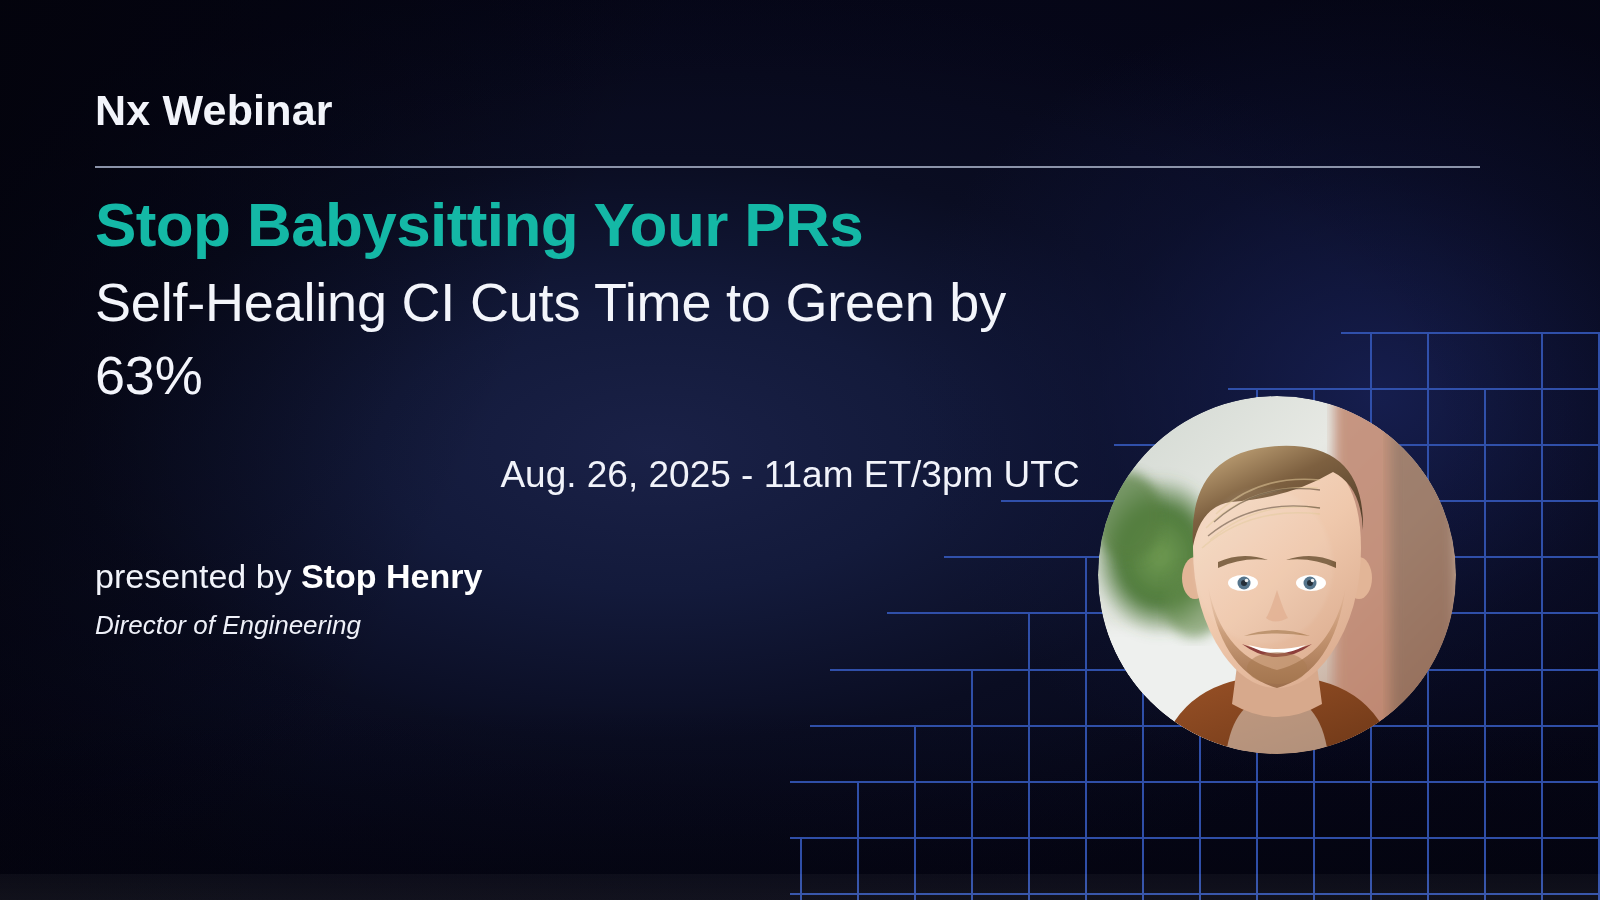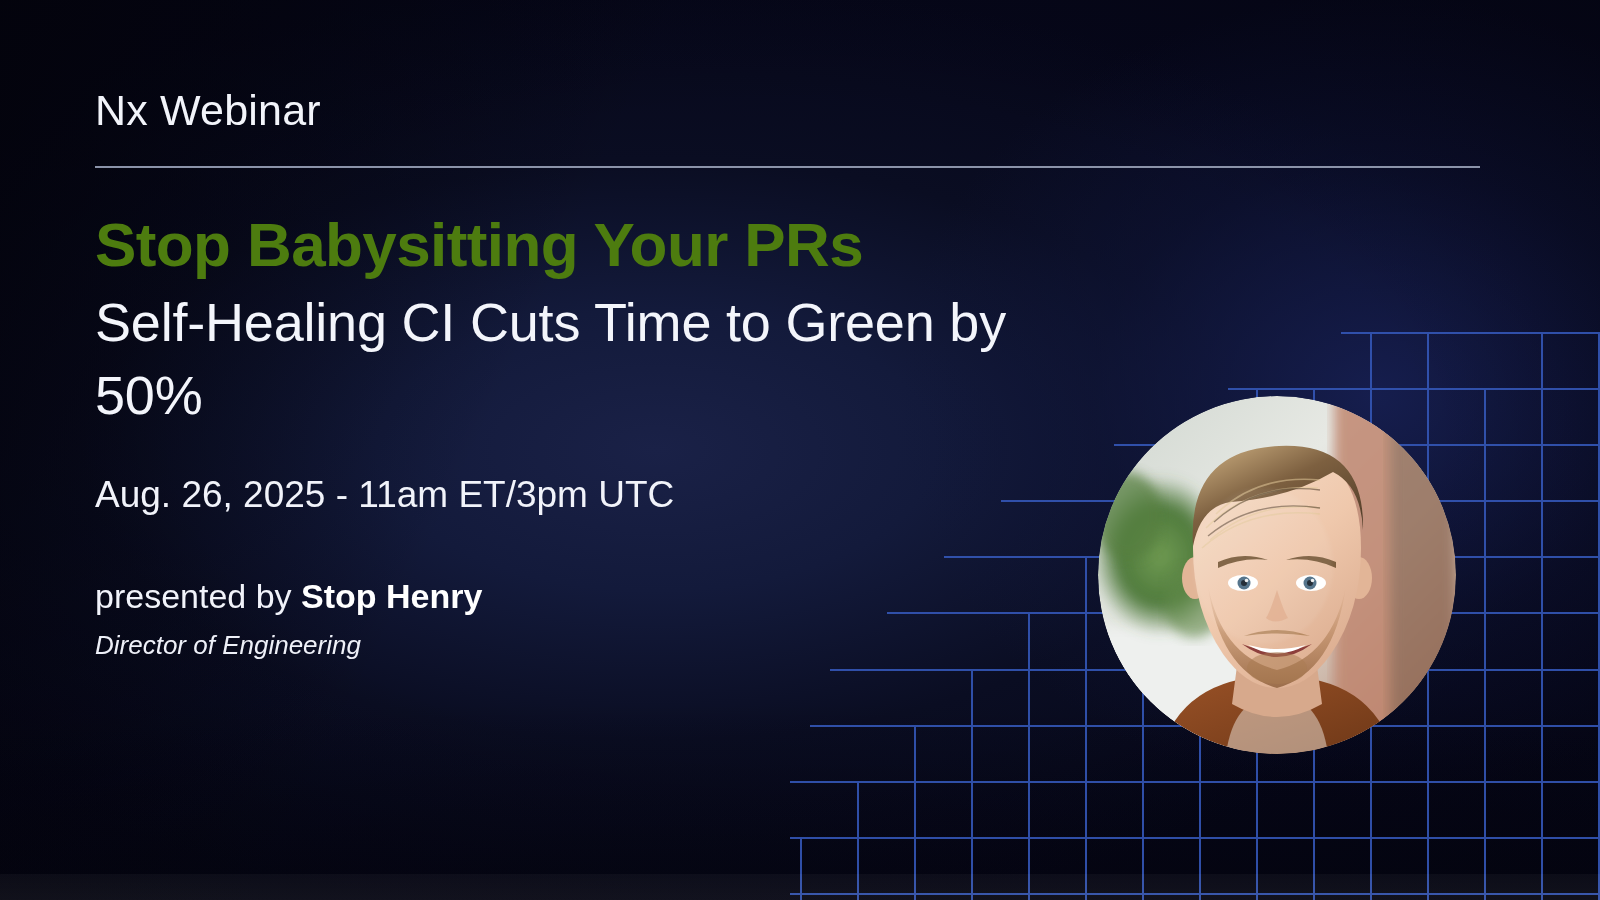--- a/index.html
+++ b/index.html
@@ -74,59 +74,60 @@
   .content {
     position:absolute;
     left:95px; top:0;
     width:1390px;
     z-index:5;
   }
 
   .kicker {
     margin-top:88px;
     font-size:43px;
-    font-weight:400;
+    font-weight:700;
     letter-spacing:.2px;
     color:#f2f4fa;
     line-height:1.05;
   }
 
   .divider {
     margin-top:33px;
     width:1385px;
     height:2px;
     background:#8b93a9;
   }
 
   .headline {
-    margin-top:44px;
+    margin-top:24px;
     font-size:62px;
     font-weight:700;
     letter-spacing:-.6px;
-    color:#4d7c0f;
+    color:#14b8a6;
     line-height:1.06;
   }
 
   .subheadline {
     margin-top:8px;
     max-width:1000px;
     font-size:54px;
     font-weight:300;
     letter-spacing:-.2px;
     color:#f3f5fb;
     line-height:1.36;
   }
 
   .datetime {
     margin-top:42px;
     font-size:37px;
     font-weight:300;
     letter-spacing:0;
     color:#f1f3fa;
     line-height:1.1;
+    text-align:center;
   }
 
   .presenter {
     margin-top:62px;
     font-size:34px;
     font-weight:400;
     color:#f1f3fa;
     line-height:1.15;
   }
   .presenter .name { font-weight:700; color:#ffffff; }
@@ -295,21 +296,21 @@
   </div>
 
   <div class="content">
 
     <div class="kicker">Nx Webinar</div>
 
     <div class="divider"></div>
 
     <h1 class="headline">Stop Babysitting Your PRs</h1>
 
-    <h2 class="subheadline">Self-Healing CI Cuts Time to Green by 50%</h2>
+    <h2 class="subheadline">Self-Healing CI Cuts Time to Green by 63%</h2>
 
     <div class="datetime">Aug. 26, 2025 - 11am ET/3pm UTC</div>
 
     <div class="presenter">
       <span>presented by </span><span class="name">Stop Henry</span>
     </div>
 
     <div class="role">Director of Engineering</div>
 
   </div>

